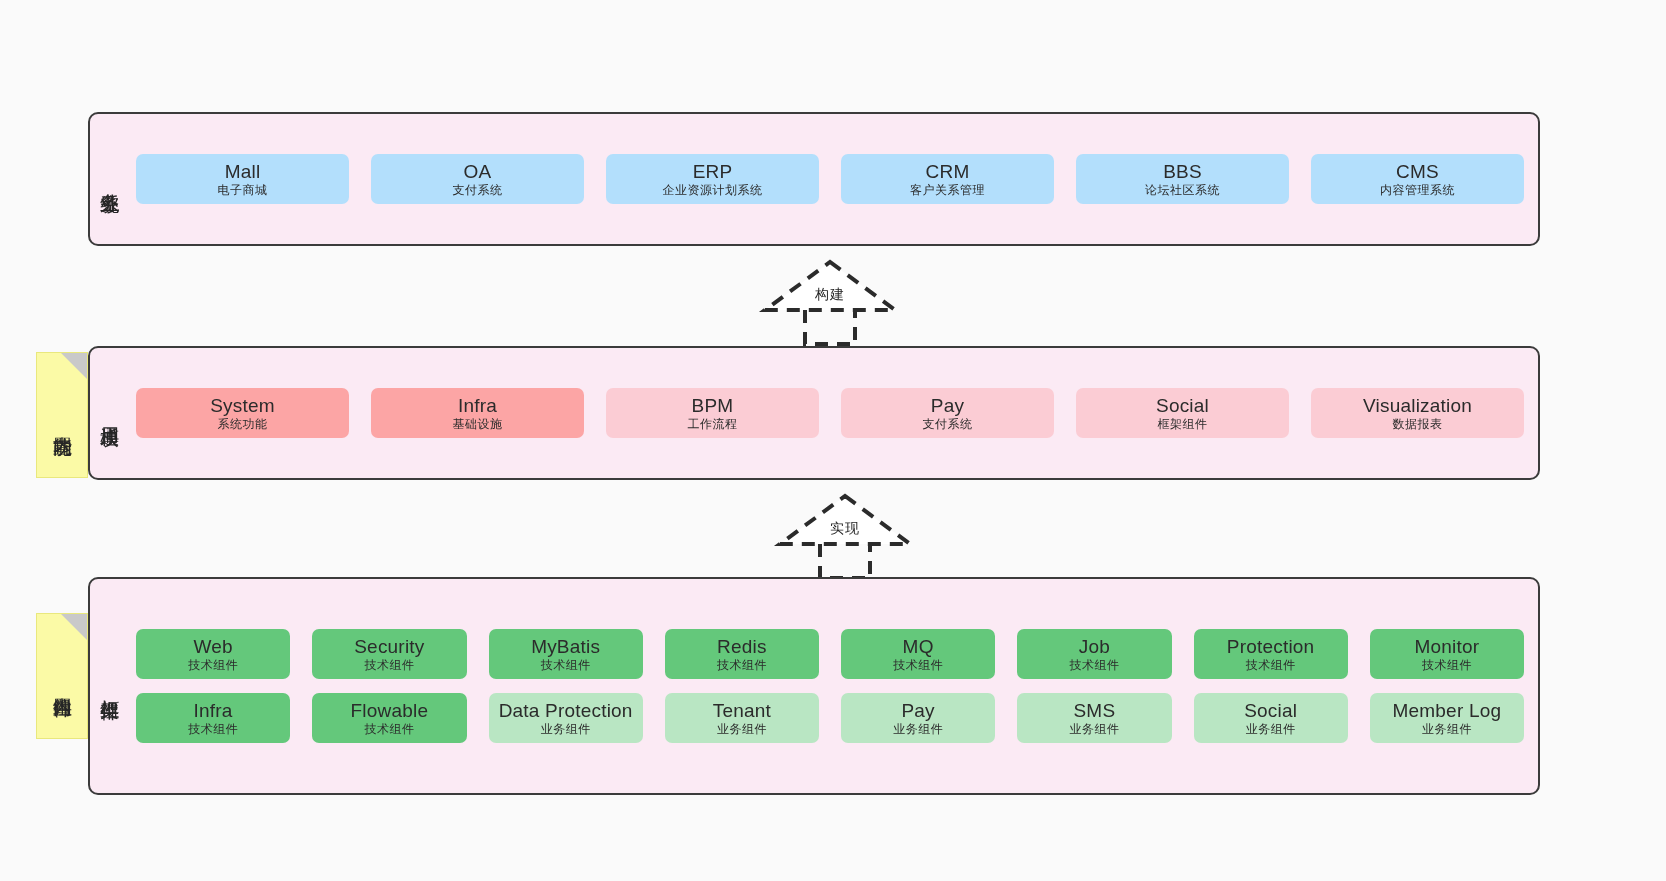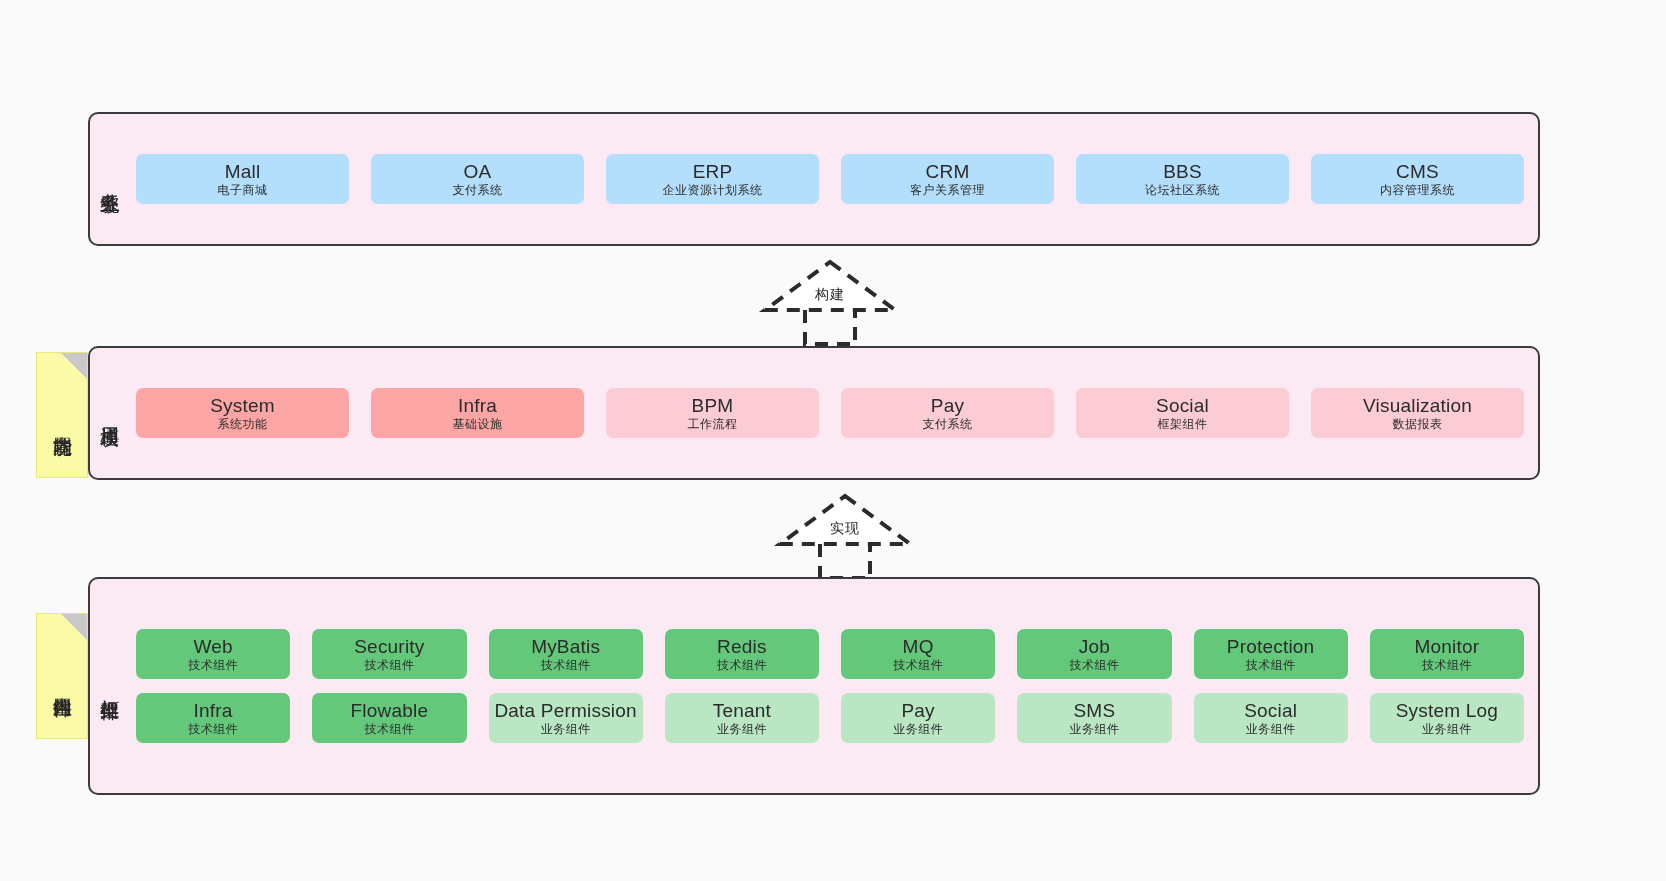--- a/index.html
+++ b/index.html
@@ -278,41 +278,41 @@
       <div class="row">
         <div class="card c-green-strong">
           <span class="en">Infra</span>
           <span class="cn">技术组件</span>
         </div>
         <div class="card c-green-strong">
           <span class="en">Flowable</span>
           <span class="cn">技术组件</span>
         </div>
         <div class="card c-green-light">
-          <span class="en">Data Permission</span>
+          <span class="en">Data Protection</span>
           <span class="cn">业务组件</span>
         </div>
         <div class="card c-green-light">
           <span class="en">Tenant</span>
           <span class="cn">业务组件</span>
         </div>
         <div class="card c-green-light">
           <span class="en">Pay</span>
           <span class="cn">业务组件</span>
         </div>
         <div class="card c-green-light">
           <span class="en">SMS</span>
           <span class="cn">业务组件</span>
         </div>
         <div class="card c-green-light">
           <span class="en">Social</span>
           <span class="cn">业务组件</span>
         </div>
         <div class="card c-green-light">
-          <span class="en">System Log</span>
+          <span class="en">Member Log</span>
           <span class="cn">业务组件</span>
         </div>
       </div>
 
     </div>
   </div>
 
 </div>
 
 </body></html>

